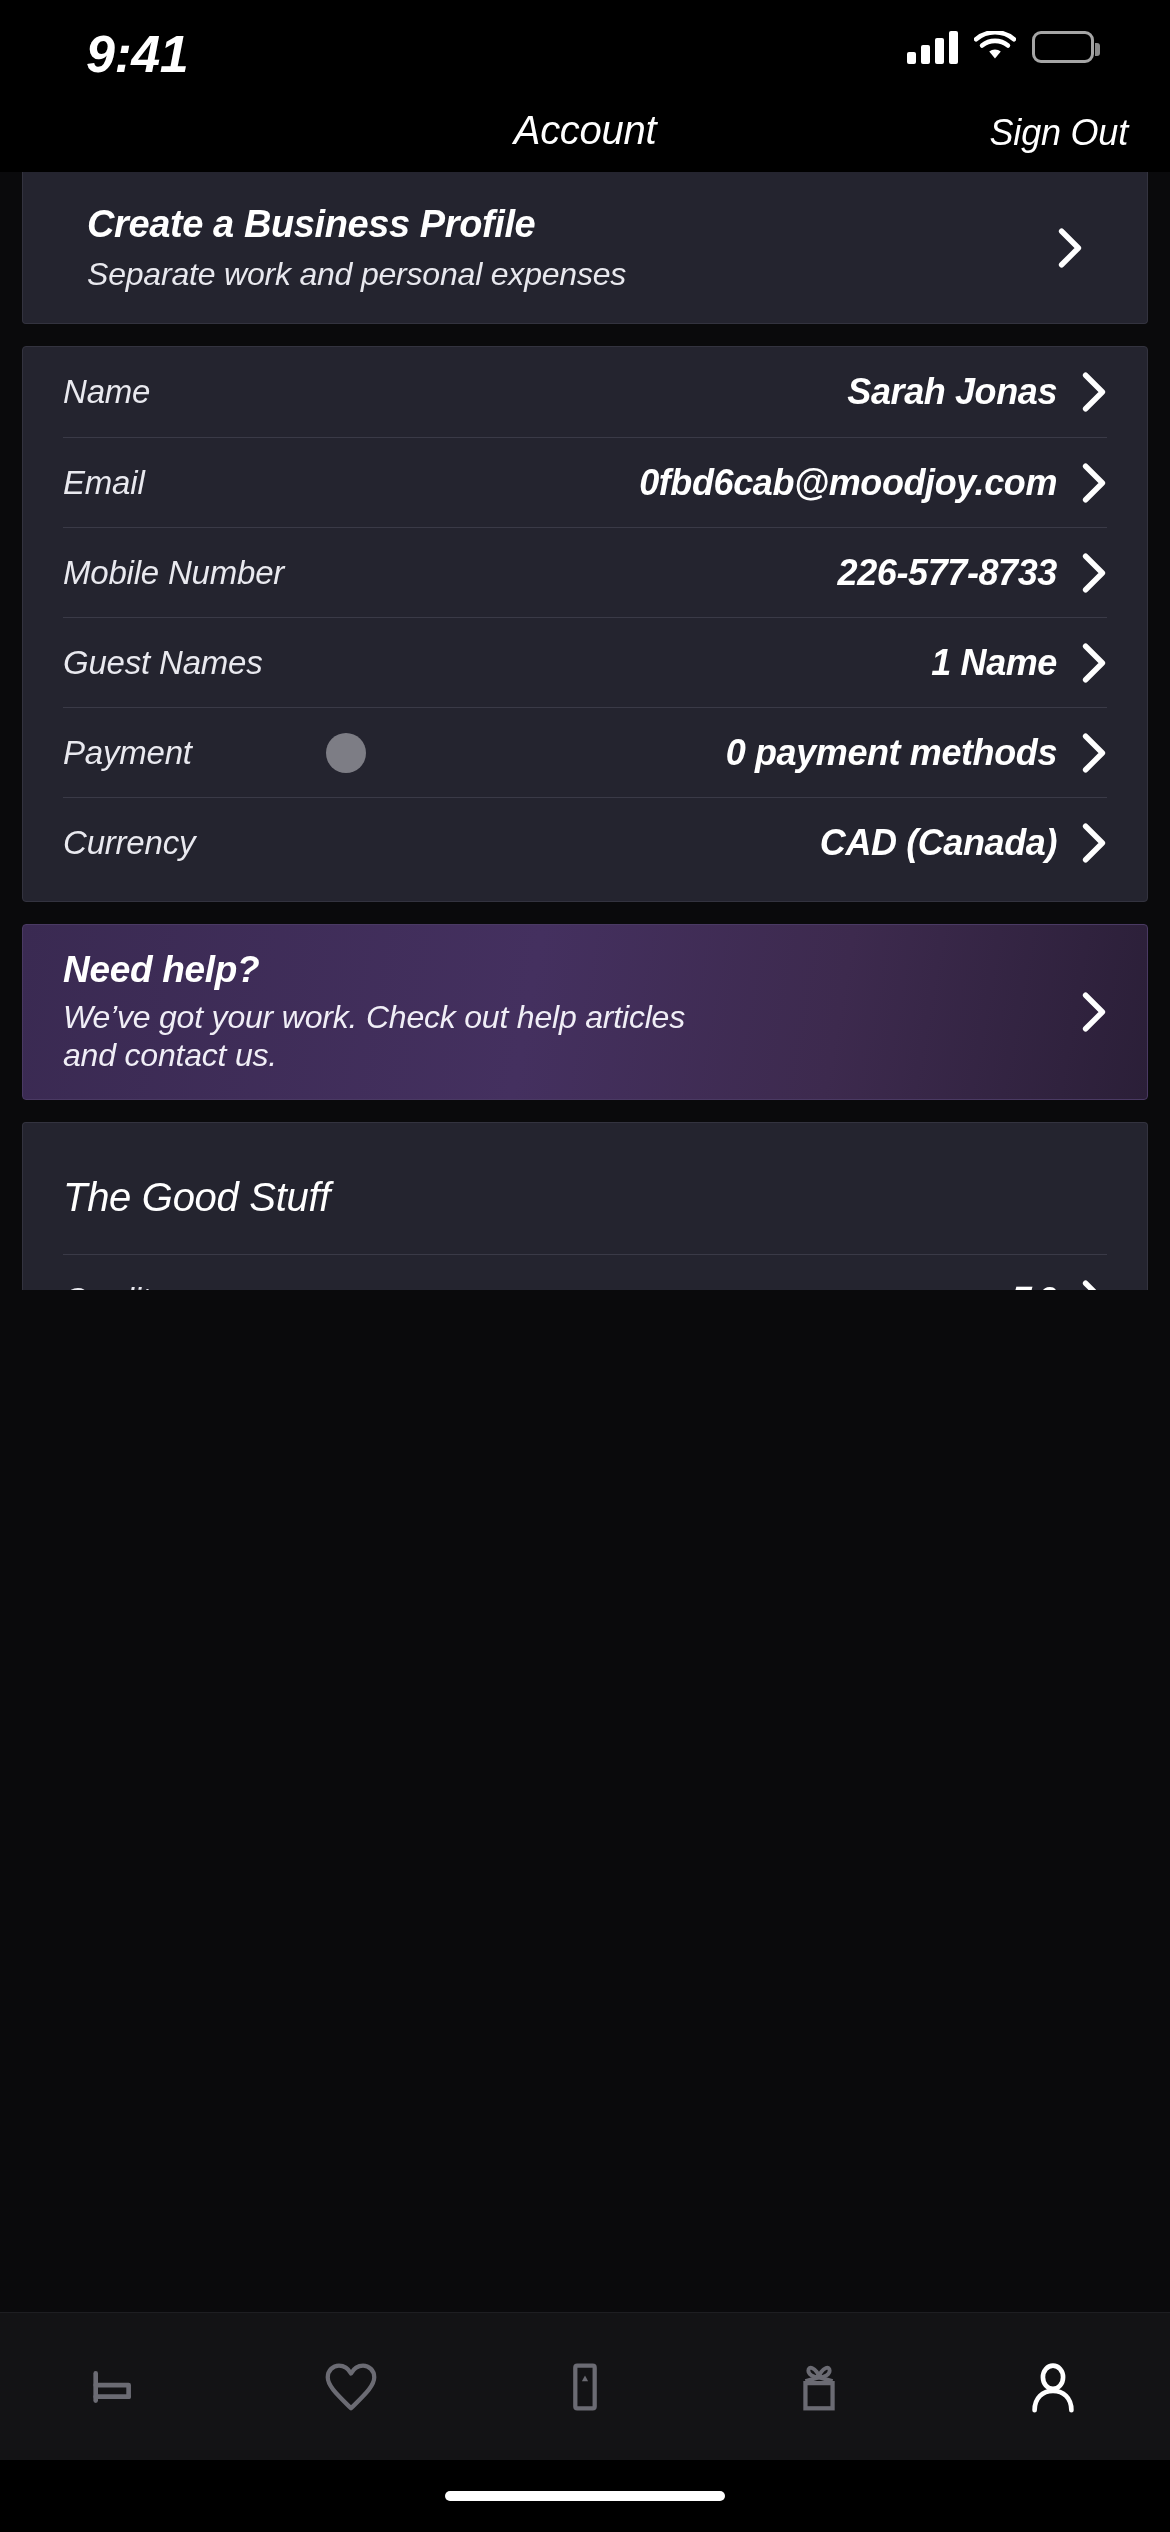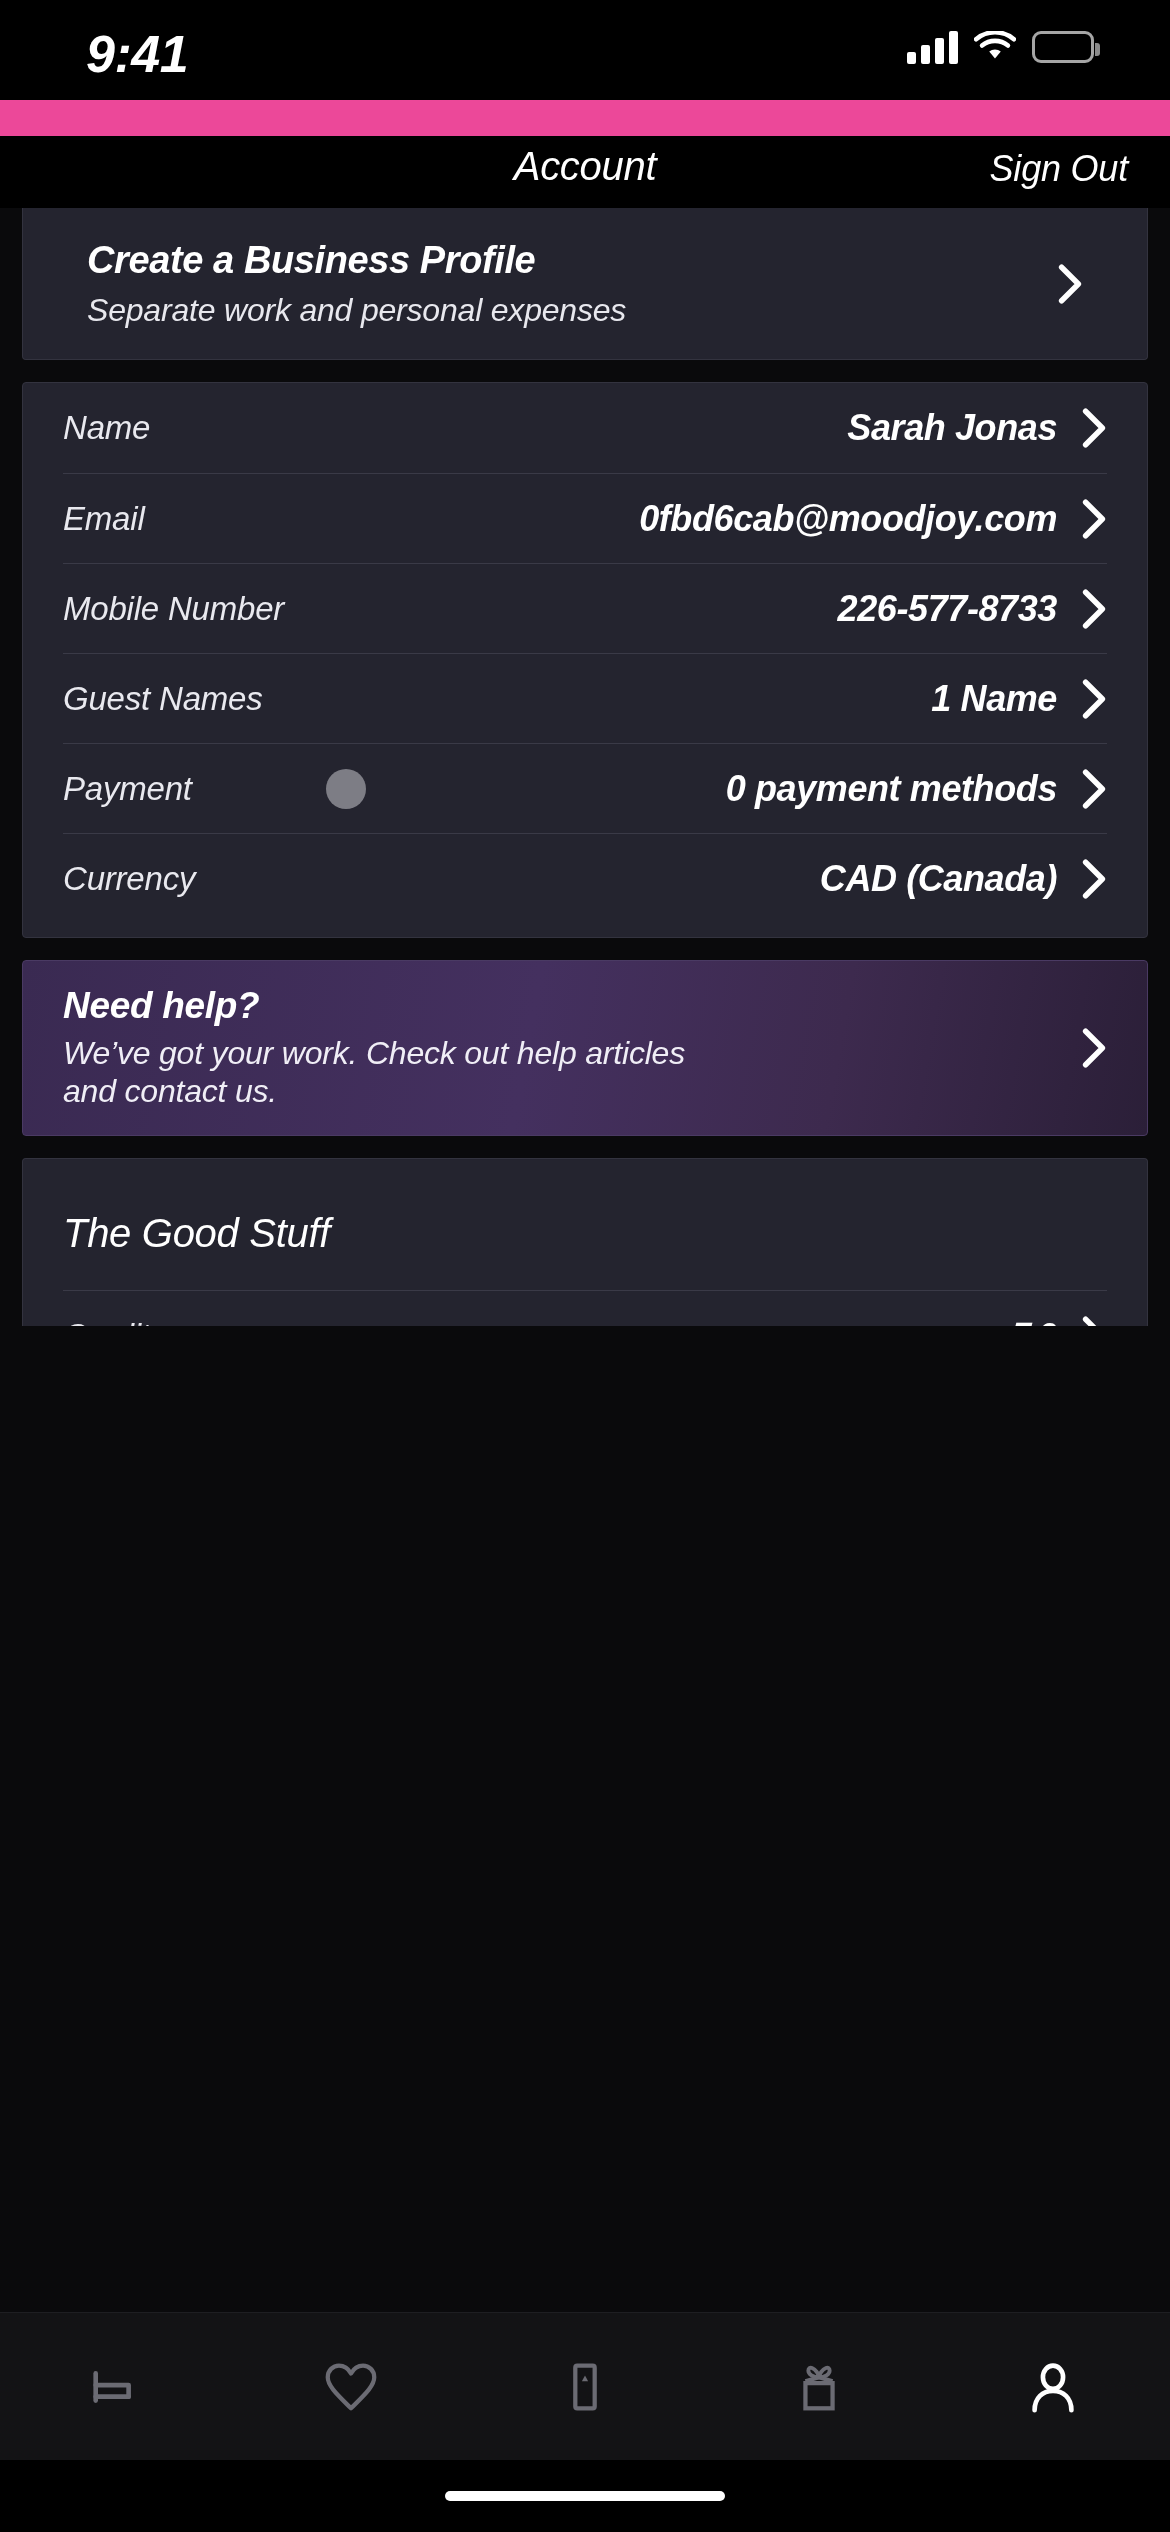--- a/index.html
+++ b/index.html
@@ -72,21 +72,20 @@
     background: #ffffff;
     border-radius: 4px;
   }
 
   
   .nav-header {
     height: 72px;
     background: #000000;
     position: relative;
     flex: 0 0 auto;
-    margin-top: 36px;
   }
   .nav-title {
     position: absolute;
     left: 0; right: 0;
     top: 8px;
     text-align: center;
     color: #ffffff;
     font-size: 40px;
     font-weight: 500;
     letter-spacing: -0.3px;

